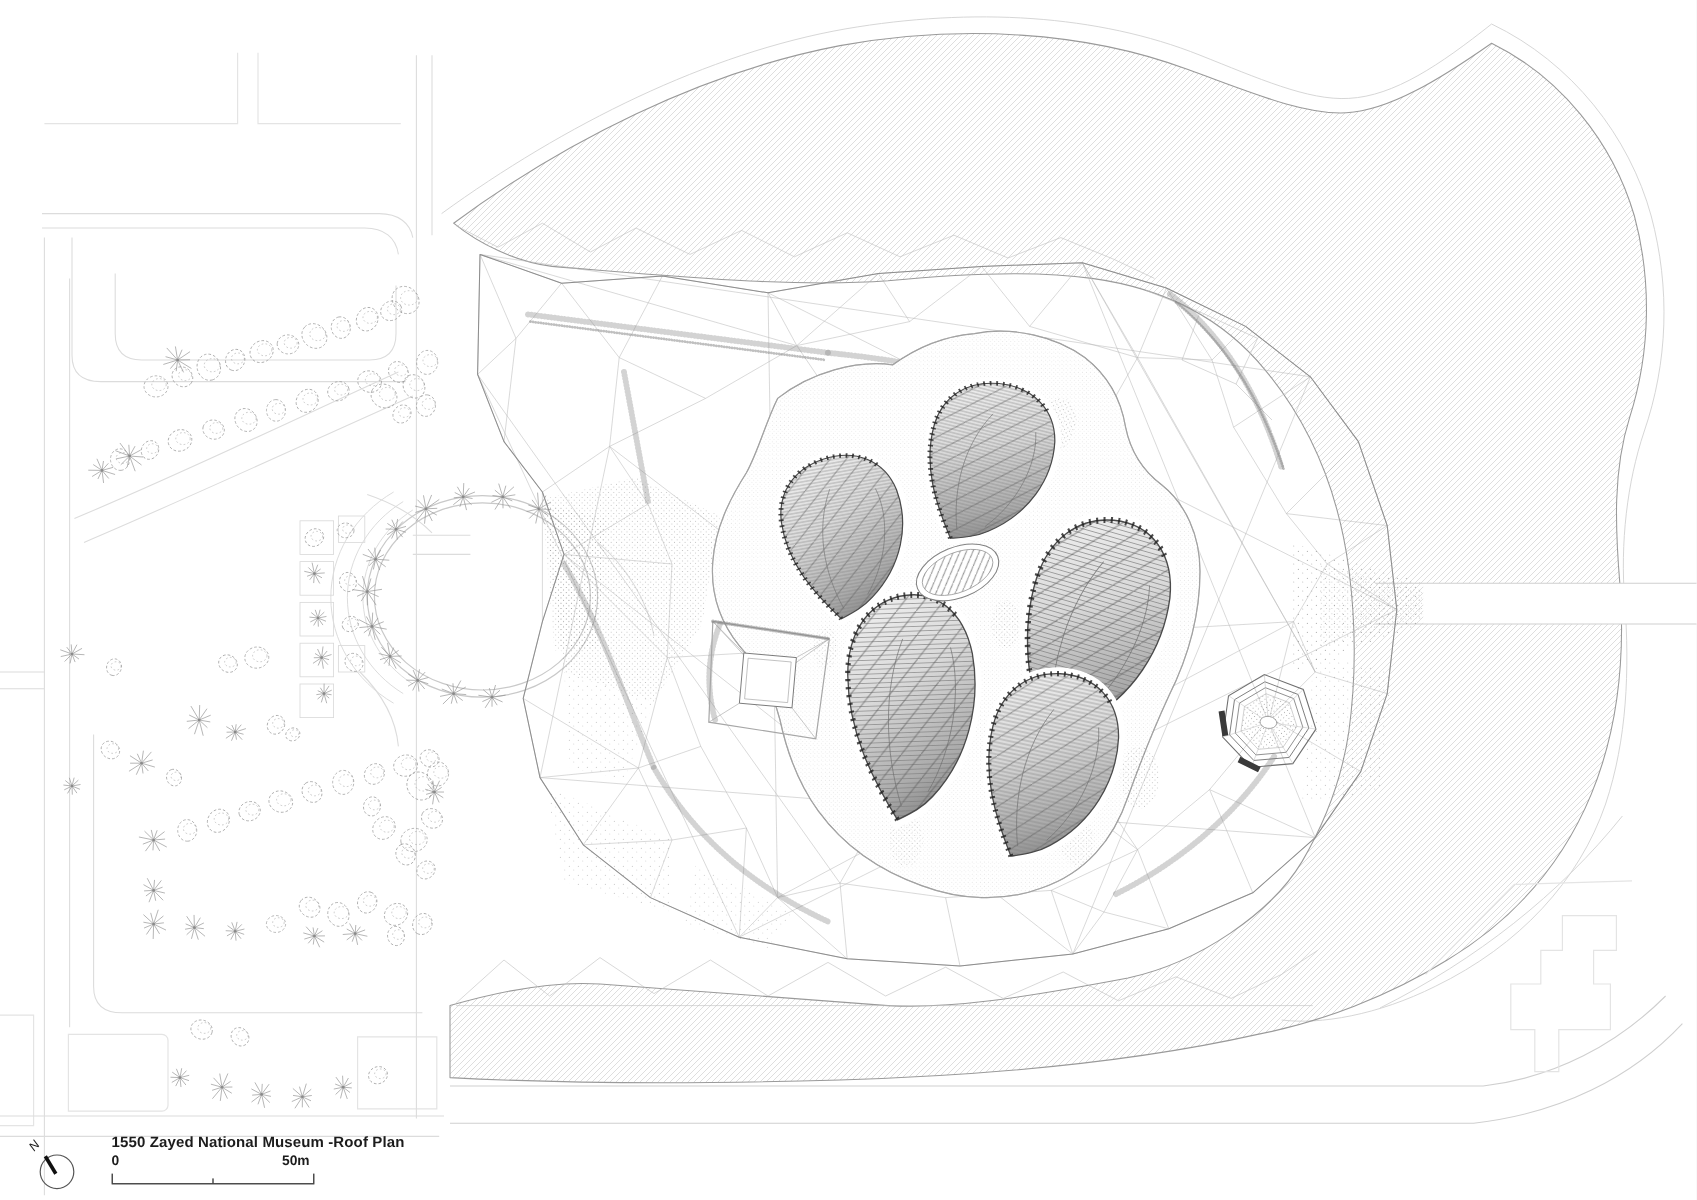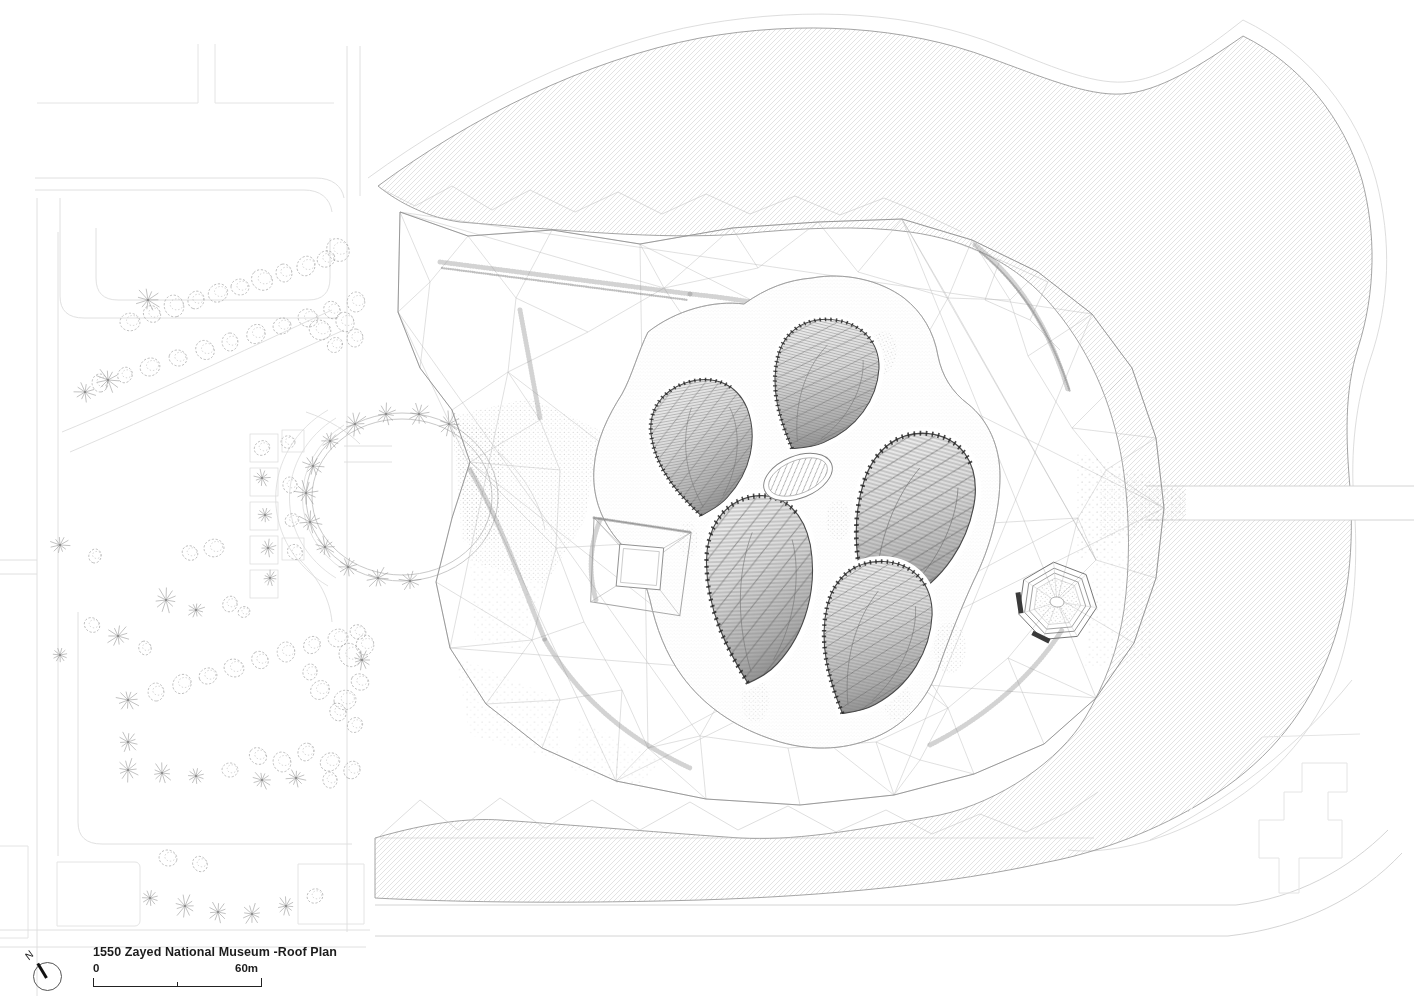--- a/index.html
+++ b/index.html
@@ -1077,20 +1077,20 @@
     </g>
   </g>
 </svg>
 
 <div class="titleblock">
   <div class="north-circle"></div>
   <div class="north-needle"></div>
   <div class="north-label">N</div>
   <div class="plan-title">1550 Zayed National Museum -Roof Plan</div>
   <div class="sb-num sb-0">0</div>
-  <div class="sb-num sb-50">60m</div>
+  <div class="sb-num sb-50">50m</div>
   <div class="sbar">
     <i class="t-l"></i>
     <i class="t-m"></i>
     <i class="t-r"></i>
   </div>
 </div>
 </div>
 
 </body></html>

